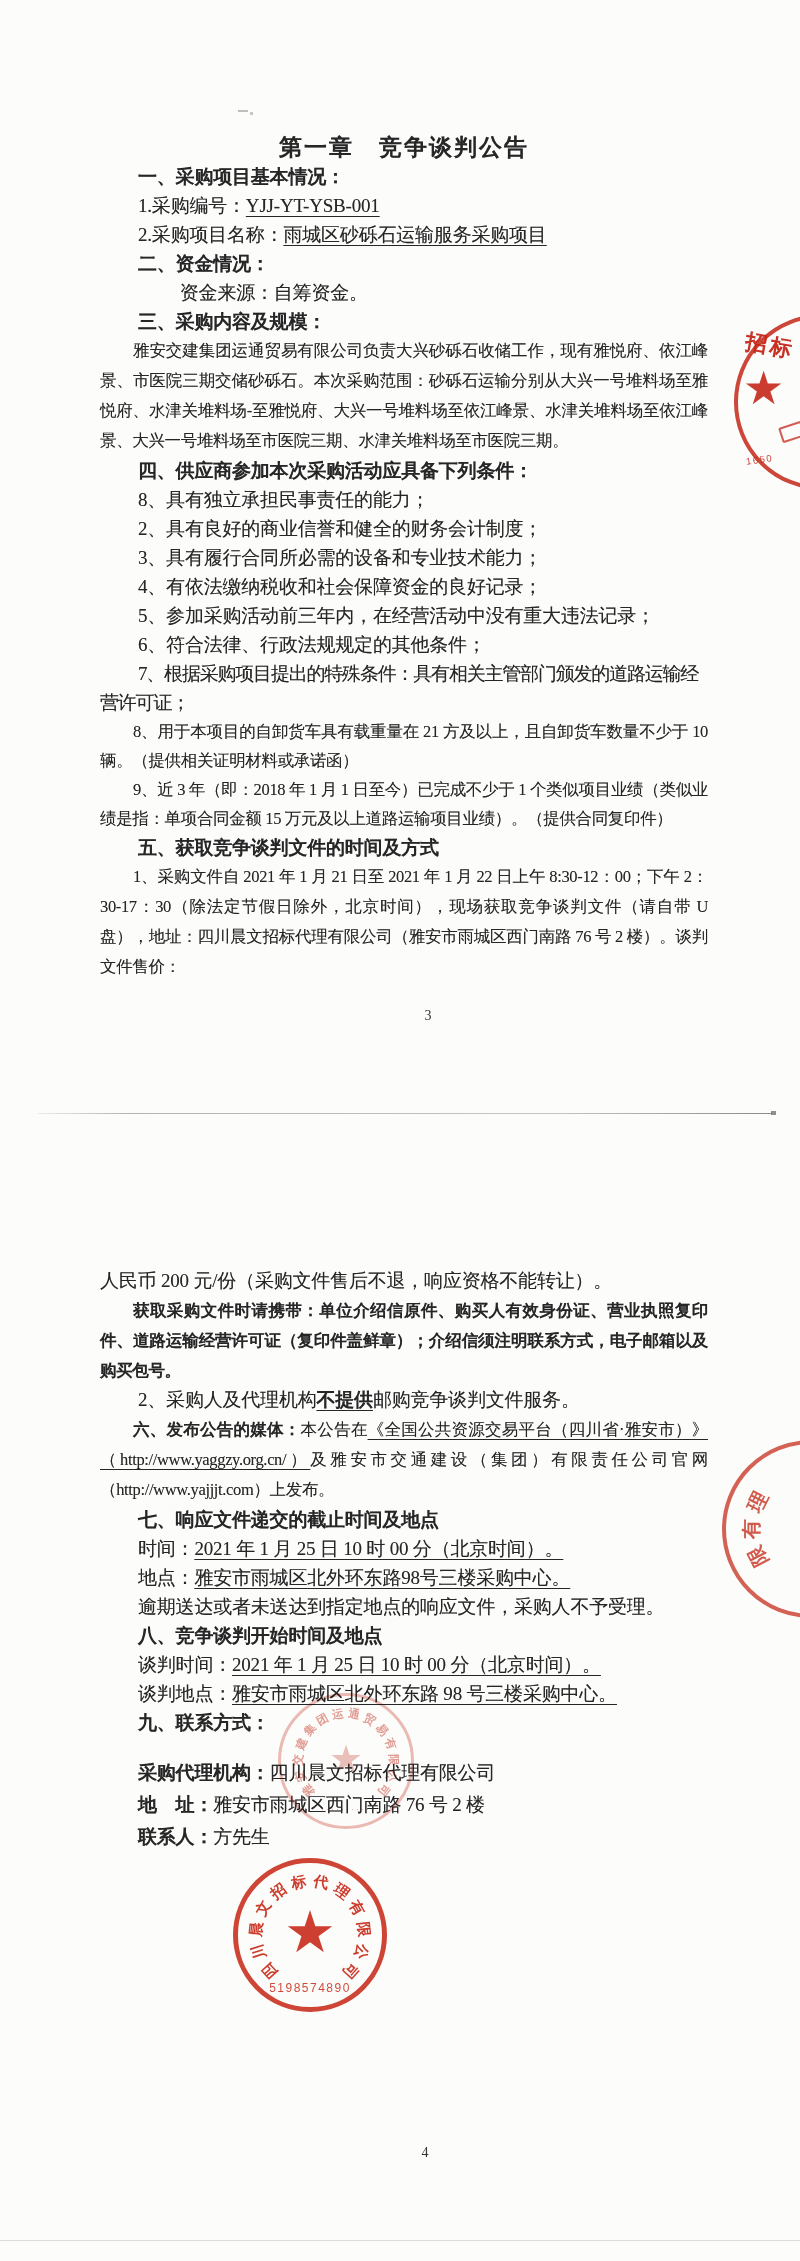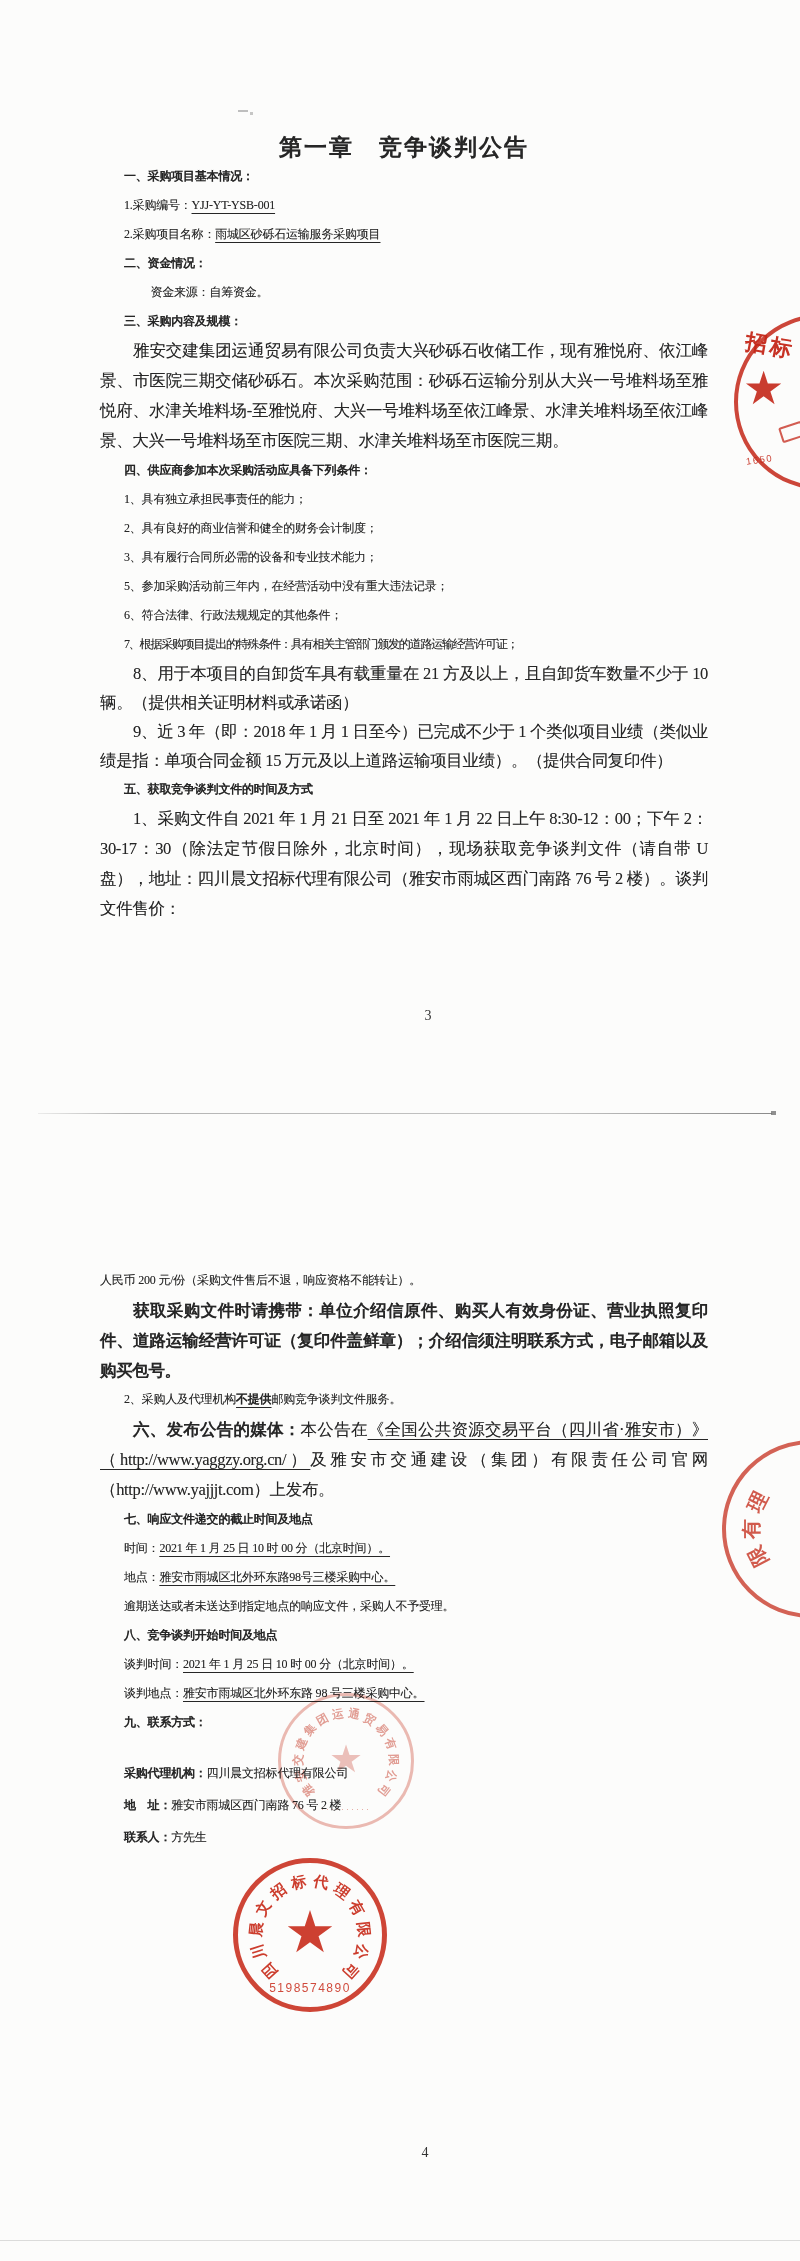--- a/index.html
+++ b/index.html
@@ -5,21 +5,21 @@
   html,body{margin:0;padding:0;background:#ffffff;}
   .scan{position:relative;width:800px;height:2261px;background:#fcfcfb;overflow:hidden;
         font-family:"Liberation Serif",serif;color:#262626;}
   .page{position:absolute;left:0;width:800px;overflow:hidden;}
   .page1{top:0;height:1113px;}
   .page2{top:1114px;height:1147px;}
   .content{position:relative;padding:0 92px 0 100px;text-shadow:0 0 .6px rgba(70,70,70,.45);}
 
   .doc-title{margin:132px 0 0 0;text-align:center;font-size:23px;font-weight:bold;
              font-family:"Liberation Sans",sans-serif;letter-spacing:2px;line-height:30px;}
-  .ln{margin:0;line-height:29px;font-size:12px;letter-spacing:-.2px;}
+  .ln{margin:0;line-height:29px;font-size:19px;letter-spacing:-.2px;}
   .para{margin:0;line-height:30px;font-size:16.5px;text-align:justify;letter-spacing:-.35px;}
   .ind{text-indent:2em;}
   .ind4{text-indent:4.2em;}
   .mt14{margin-top:14px;}
   .head{font-family:"Liberation Sans",sans-serif;font-weight:bold;}
   .b{font-family:"Liberation Sans",sans-serif;font-weight:bold;}
   .u{text-decoration:underline;text-underline-offset:4px;text-decoration-thickness:1px;}
   .contact .ln{line-height:32px;}
   .gap20{height:20px;}
   .pagenum{position:absolute;left:0;right:0;text-align:center;font-size:14px;color:#333;}
@@ -78,23 +78,24 @@
       <p class="ln ind"><span>1.采购编号：</span><span class="u">YJJ-YT-YSB-001</span></p>
       <p class="ln ind"><span>2.采购项目名称：</span><span class="u">雨城区砂砾石运输服务采购项目</span></p>
 
       <p class="ln ind head">二、资金情况：</p>
       <p class="ln ind4">资金来源：自筹资金。</p>
 
       <p class="ln ind head">三、采购内容及规模：</p>
       <p class="para ind">雅安交建集团运通贸易有限公司负责大兴砂砾石收储工作，现有雅悦府、依江峰景、市医院三期交储砂砾石。本次采购范围：砂砾石运输分别从大兴一号堆料场至雅悦府、水津关堆料场-至雅悦府、大兴一号堆料场至依江峰景、水津关堆料场至依江峰景、大兴一号堆料场至市医院三期、水津关堆料场至市医院三期。</p>
 
       <p class="ln ind head">四、供应商参加本次采购活动应具备下列条件：</p>
-      <p class="ln ind">1、具有独立承担民事责任的能力；</p>
+      <p class="ln ind">8、具有独立承担民事责任的能力；</p>
       <p class="ln ind">2、具有良好的商业信誉和健全的财务会计制度；</p>
       <p class="ln ind">3、具有履行合同所必需的设备和专业技术能力；</p>
+      <p class="ln ind">4、有依法缴纳税收和社会保障资金的良好记录；</p>
       <p class="ln ind">5、参加采购活动前三年内，在经营活动中没有重大违法记录；</p>
       <p class="ln ind">6、符合法律、行政法规规定的其他条件；</p>
       <p class="ln ind" style="letter-spacing:-1.2px">7、根据采购项目提出的特殊条件：具有相关主管部门颁发的道路运输经营许可证；</p>
       <p class="para ind" style="line-height:29px">8、用于本项目的自卸货车具有载重量在 21 方及以上，且自卸货车数量不少于 10 辆。（提供相关证明材料或承诺函）</p>
       <p class="para ind" style="line-height:29px">9、近 3 年（即：2018 年 1 月 1 日至今）已完成不少于 1 个类似项目业绩（类似业绩是指：单项合同金额 15 万元及以上道路运输项目业绩）。（提供合同复印件）</p>
 
       <p class="ln ind head">五、获取竞争谈判文件的时间及方式</p>
       <p class="para ind">1、采购文件自 2021 年 1 月 21 日至 2021 年 1 月 22 日上午 8:30-12：00；下午 2：30-17：30（除法定节假日除外，北京时间），现场获取竞争谈判文件（请自带 U 盘），地址：四川晨文招标代理有限公司（雅安市雨城区西门南路 76 号 2 楼）。谈判文件售价：</p>
     </div>
 

